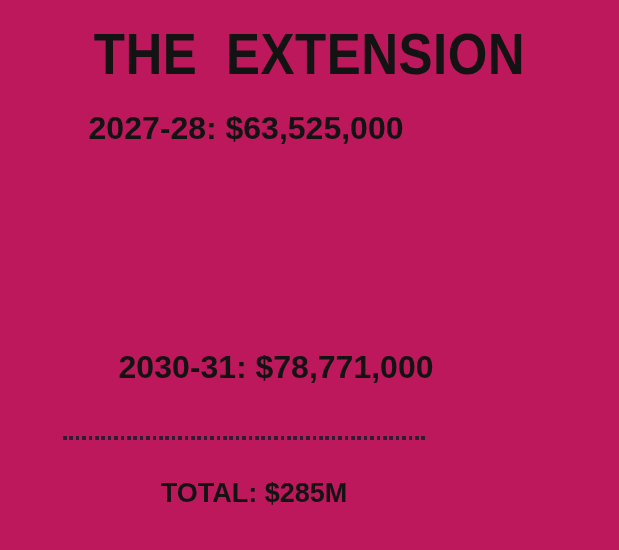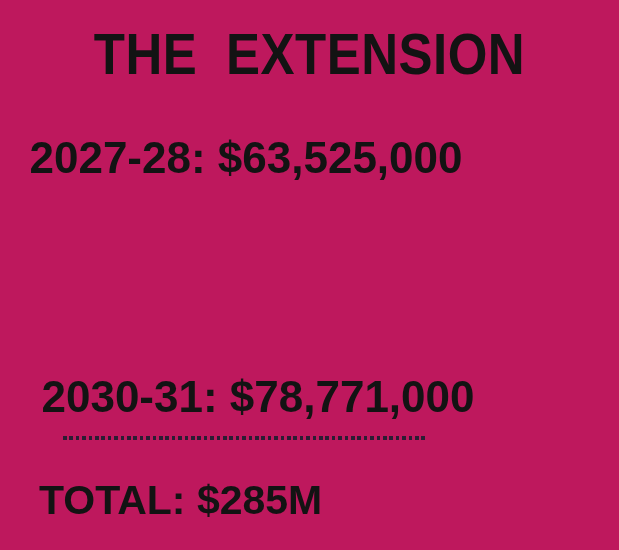--- a/index.html
+++ b/index.html
@@ -30,49 +30,47 @@
     word-spacing: 14px;
     transform: scaleY(1.13);
     transform-origin: 50% 0;
     white-space: nowrap;
   }
   .row {
     position: absolute;
     left: 0;
     width: 492px;
     text-align: center;
-    font-size: 44px;
+    font-size: 32px;
     font-weight: 700;
     line-height: 1;
     white-space: nowrap;
-    margin-top: 24px;
   }
   .r1 { top: 112px; }
   .r2 { top: 189px; }
   .r3 { top: 269px; }
-  .r4 { top: 351px; padding-left: 12px; }
+  .r4 { top: 351px; padding-left: 30px; }
   .separator {
     position: absolute;
     left: 63px;
     top: 436px;
     width: 362px;
     height: 4px;
     background: repeating-linear-gradient(90deg, #2b1d33 0 3.5px, transparent 3.5px 6.4px);
   }
   .total {
     position: absolute;
     left: 0;
     top: 480px;
     width: 508px;
-    text-align: left;
-    font-size: 41px;
+    text-align: center;
+    font-size: 27px;
     font-weight: 700;
     line-height: 1;
     white-space: nowrap;
-    padding-left: 39px;
   }
 </style>
 </head>
 <body>
 
 <div class="canvas">
 
   <h1 class="title">THE  EXTENSION</h1>
 
   <div class="row r1">2027-28: $63,525,000</div>

